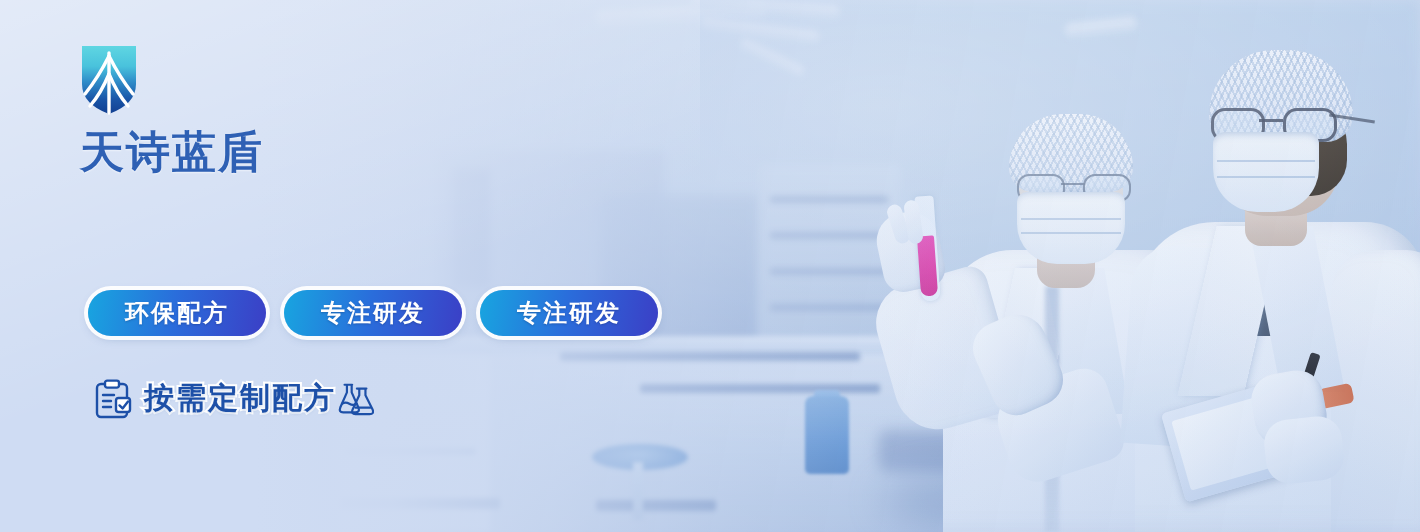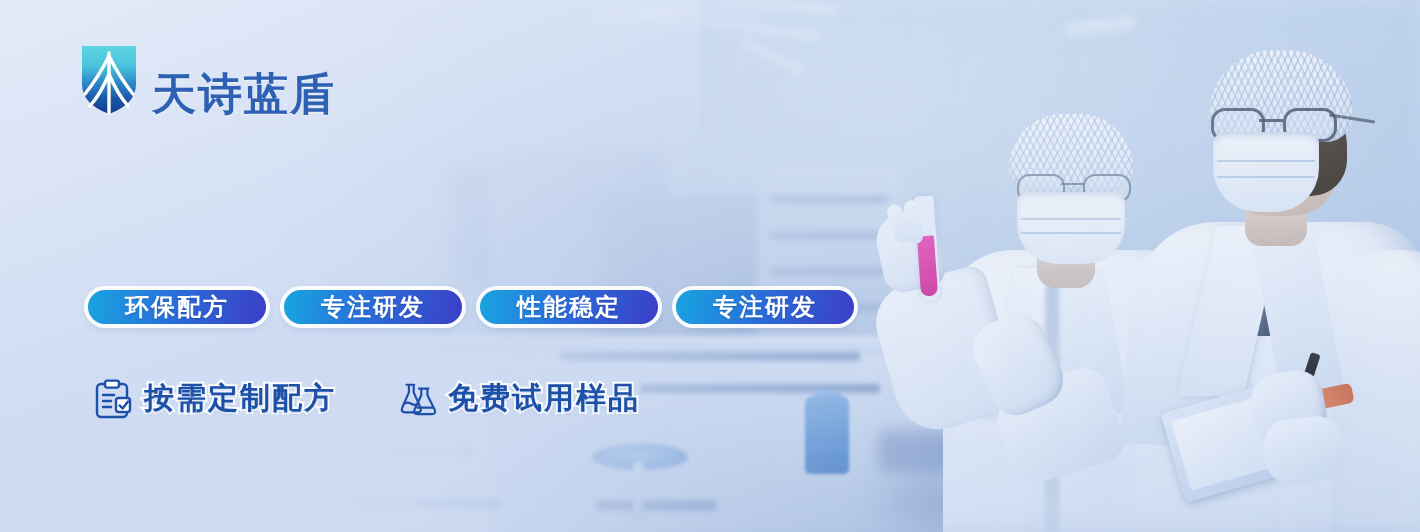--- a/index.html
+++ b/index.html
@@ -389,21 +389,21 @@
   .left-sheen{
     position:absolute;left:0;top:0;width:700px;height:100%;
     background:linear-gradient(160deg,rgba(255,255,255,.42) 0%,rgba(255,255,255,0) 55%);
   }
 
   
   .content{position:absolute;inset:0;}
 
   .logo-row{
     position:absolute;left:80px;top:44px;
-    display:flex;align-items:flex-end;gap:14px;
+    display:flex;align-items:flex-start;gap:14px;flex-direction:column;
   }
   .logo-mark{width:58px;height:72px;display:block;}
   .logo-text{
     font-size:44px;font-weight:700;letter-spacing:2px;
     color:#2e60b4;line-height:1;
     text-shadow:0 1px 2px rgba(255,255,255,.6);
     font-family:"Liberation Sans","DejaVu Sans",sans-serif;
   }
 
   .sub-head{
@@ -426,36 +426,36 @@
     paint-order:stroke fill;
     text-shadow:0 3px 6px rgba(120,150,195,.45);
   }
 
   .pill-row{
     position:absolute;left:88px;top:290px;
     display:flex;gap:18px;
   }
   .pill{
     position:relative;
-    height:34px;min-width:138px;
+    height:46px;min-width:138px;
     padding:0 20px;
     display:flex;align-items:center;justify-content:center;
     border-radius:24px;
     background:linear-gradient(100deg,#18a5e0 0%,#2a6ddb 48%,#3b3fc6 100%);
     box-shadow:0 0 0 4px rgba(255,255,255,.92), 0 3px 8px rgba(90,120,170,.35);
   }
   .pill span{
     color:#ffffff;font-size:24px;font-weight:700;letter-spacing:2px;
     text-shadow:0 1px 2px rgba(20,50,110,.35);
     font-family:"Liberation Sans","DejaVu Sans",sans-serif;
   }
 
   .cta-row{
     position:absolute;left:94px;top:378px;
-    display:flex;align-items:flex-end;gap:62px;
+    display:flex;align-items:flex-end;
   }
   .cta{display:flex;align-items:center;gap:12px;}
   .cta-icon{width:38px;height:40px;display:block;flex:none;}
   .cta-text{
     font-size:30px;font-weight:700;letter-spacing:2px;
     color:#1d50a8;
     font-family:"Liberation Sans","DejaVu Sans",sans-serif;
     -webkit-text-stroke:4px #ffffff;
     paint-order:stroke fill;
     text-shadow:0 2px 3px rgba(150,175,212,.45);
@@ -597,23 +597,20 @@
 
 
     <div class="pill-row">
       <div class="pill">
         <span>环保配方</span>
       </div>
       <div class="pill">
         <span>专注研发</span>
       </div>
       <div class="pill">
-        <span>性能稳定</span>
-      </div>
-      <div class="pill">
         <span>专注研发</span>
       </div>
     </div>
 
     <div class="cta-row">
 
       <div class="cta">
         <svg class="cta-icon" viewBox="0 0 38 40">
           <g fill="none" stroke="#1d50a8" stroke-width="2.4" stroke-linejoin="round" stroke-linecap="round">
             <rect x="3" y="5" width="30" height="33" rx="4"></rect>
@@ -632,18 +629,17 @@
 
       <div class="cta">
         <svg class="cta-icon" viewBox="0 0 40 40">
           <g fill="none" stroke="#1d50a8" stroke-width="2.3" stroke-linejoin="round" stroke-linecap="round">
             <path d="M9 5 H17 M11.5 5 V13 L4.5 29 Q2.6 34 7.6 34 H20.5 Q25.5 34 23.6 29 L16.5 13 V5"></path>
             <path d="M6.3 25 Q10 22.6 14 25 Q18 27.4 21.8 25"></path>
             <path d="M22 9 H32 M24.5 9 V16 L17.5 31 Q15.6 36 20.6 36 H35.4 Q40.4 36 38.5 31 L31 16 V9"></path>
             <path d="M20.4 29 H36.3"></path>
           </g>
         </svg>
-        <div class="cta-text">免费试用样品</div>
       </div>
 
     </div>
   </div>
 </div>
 
 </body></html>

